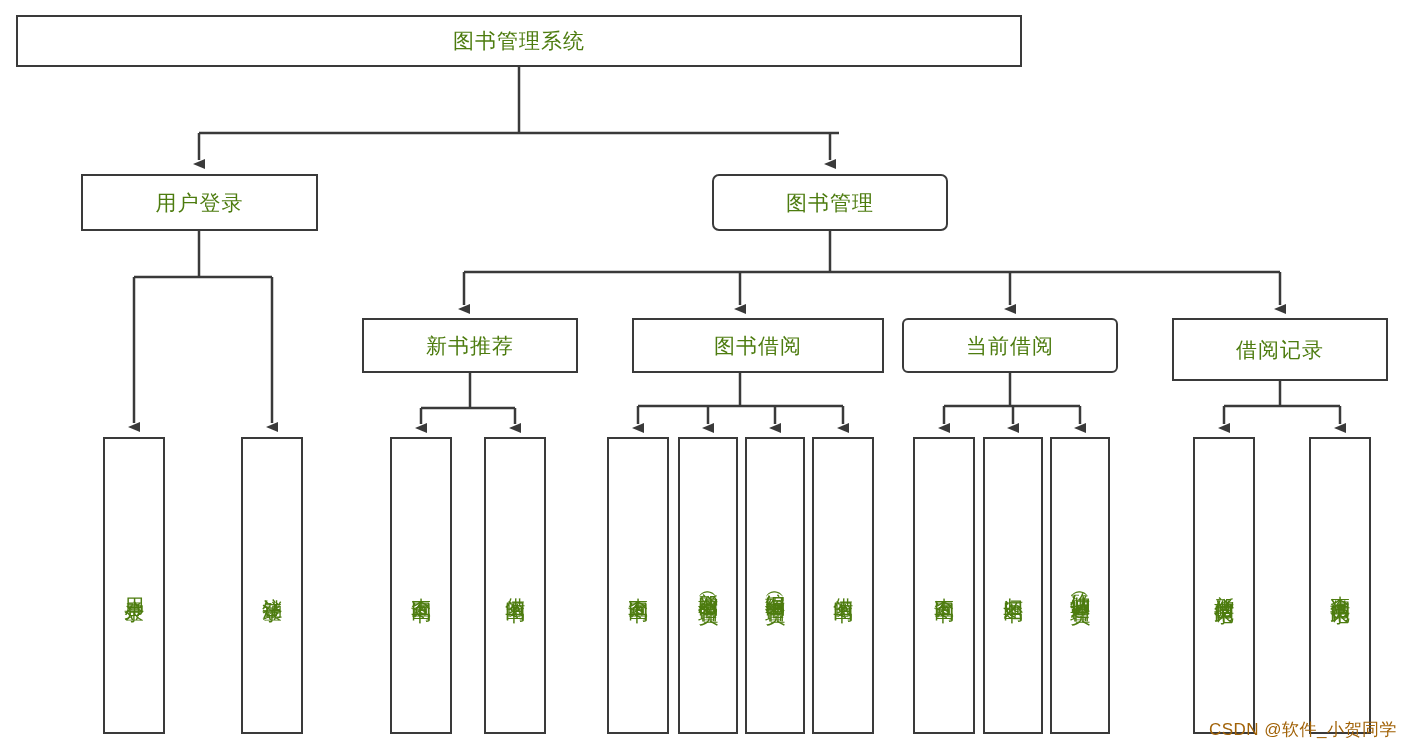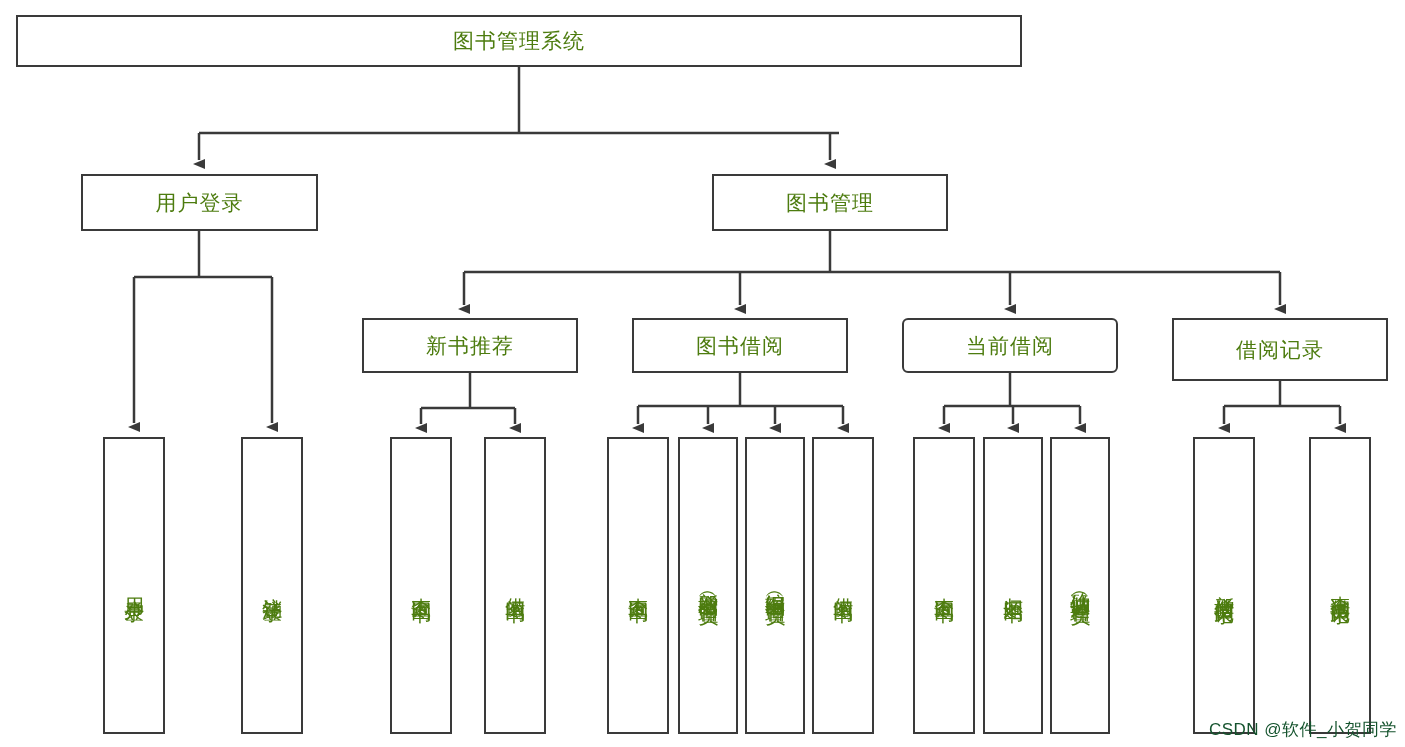--- a/index.html
+++ b/index.html
@@ -51,21 +51,21 @@
     writing-mode: vertical-rl;
     text-orientation: upright;
     display: block;
     text-align: center;
   }
   #watermark {
     position: absolute;
     right: 8px;
     bottom: 6px;
     font-size: 17px;
-    color: #14532d;
+    color: #a16207;
     white-space: nowrap;
     letter-spacing: 0.5px;
   }
 </style>
 </head>
 <body>
 
 <div id="canvas">
 
   <svg id="edges" viewBox="0 0 1405 747">
@@ -119,29 +119,29 @@
   </svg>
 
   <div class="node horiz" id="node-root" style="left: 16px; top: 15px; width: 1006px; height: 52px;">
     <span>图书管理系统</span>
   </div>
 
   <div id="l2-layer">
       <div class="node horiz" style="left: 81px; top: 174px; width: 237px; height: 57px;">
         <span class="">用户登录</span>
       </div>
-      <div class="node horiz" style="left: 712px; top: 174px; width: 236px; height: 57px;">
+      <div class="node horiz" style="left: 712px; top: 174px; width: 236px; height: 57px; border-radius: 7px;">
         <span class="">图书管理</span>
       </div>
     </div>
   <div id="l3-layer">
       <div class="node horiz" style="left: 362px; top: 318px; width: 216px; height: 55px; font-family: Liberation Mono, monospace;">
         <span class="">新书推荐</span>
       </div>
-      <div class="node horiz" style="left: 632px; top: 318px; width: 216px; height: 55px;">
+      <div class="node horiz" style="left: 632px; top: 318px; width: 252px; height: 55px;">
         <span class="">图书借阅</span>
       </div>
       <div class="node horiz" style="left: 902px; top: 318px; width: 216px; height: 55px; border-radius: 6px;">
         <span class="">当前借阅</span>
       </div>
       <div class="node horiz" style="left: 1172px; top: 318px; width: 216px; height: 63px;">
         <span class="">借阅记录</span>
       </div>
     </div>
   <div id="leaf-layer">

